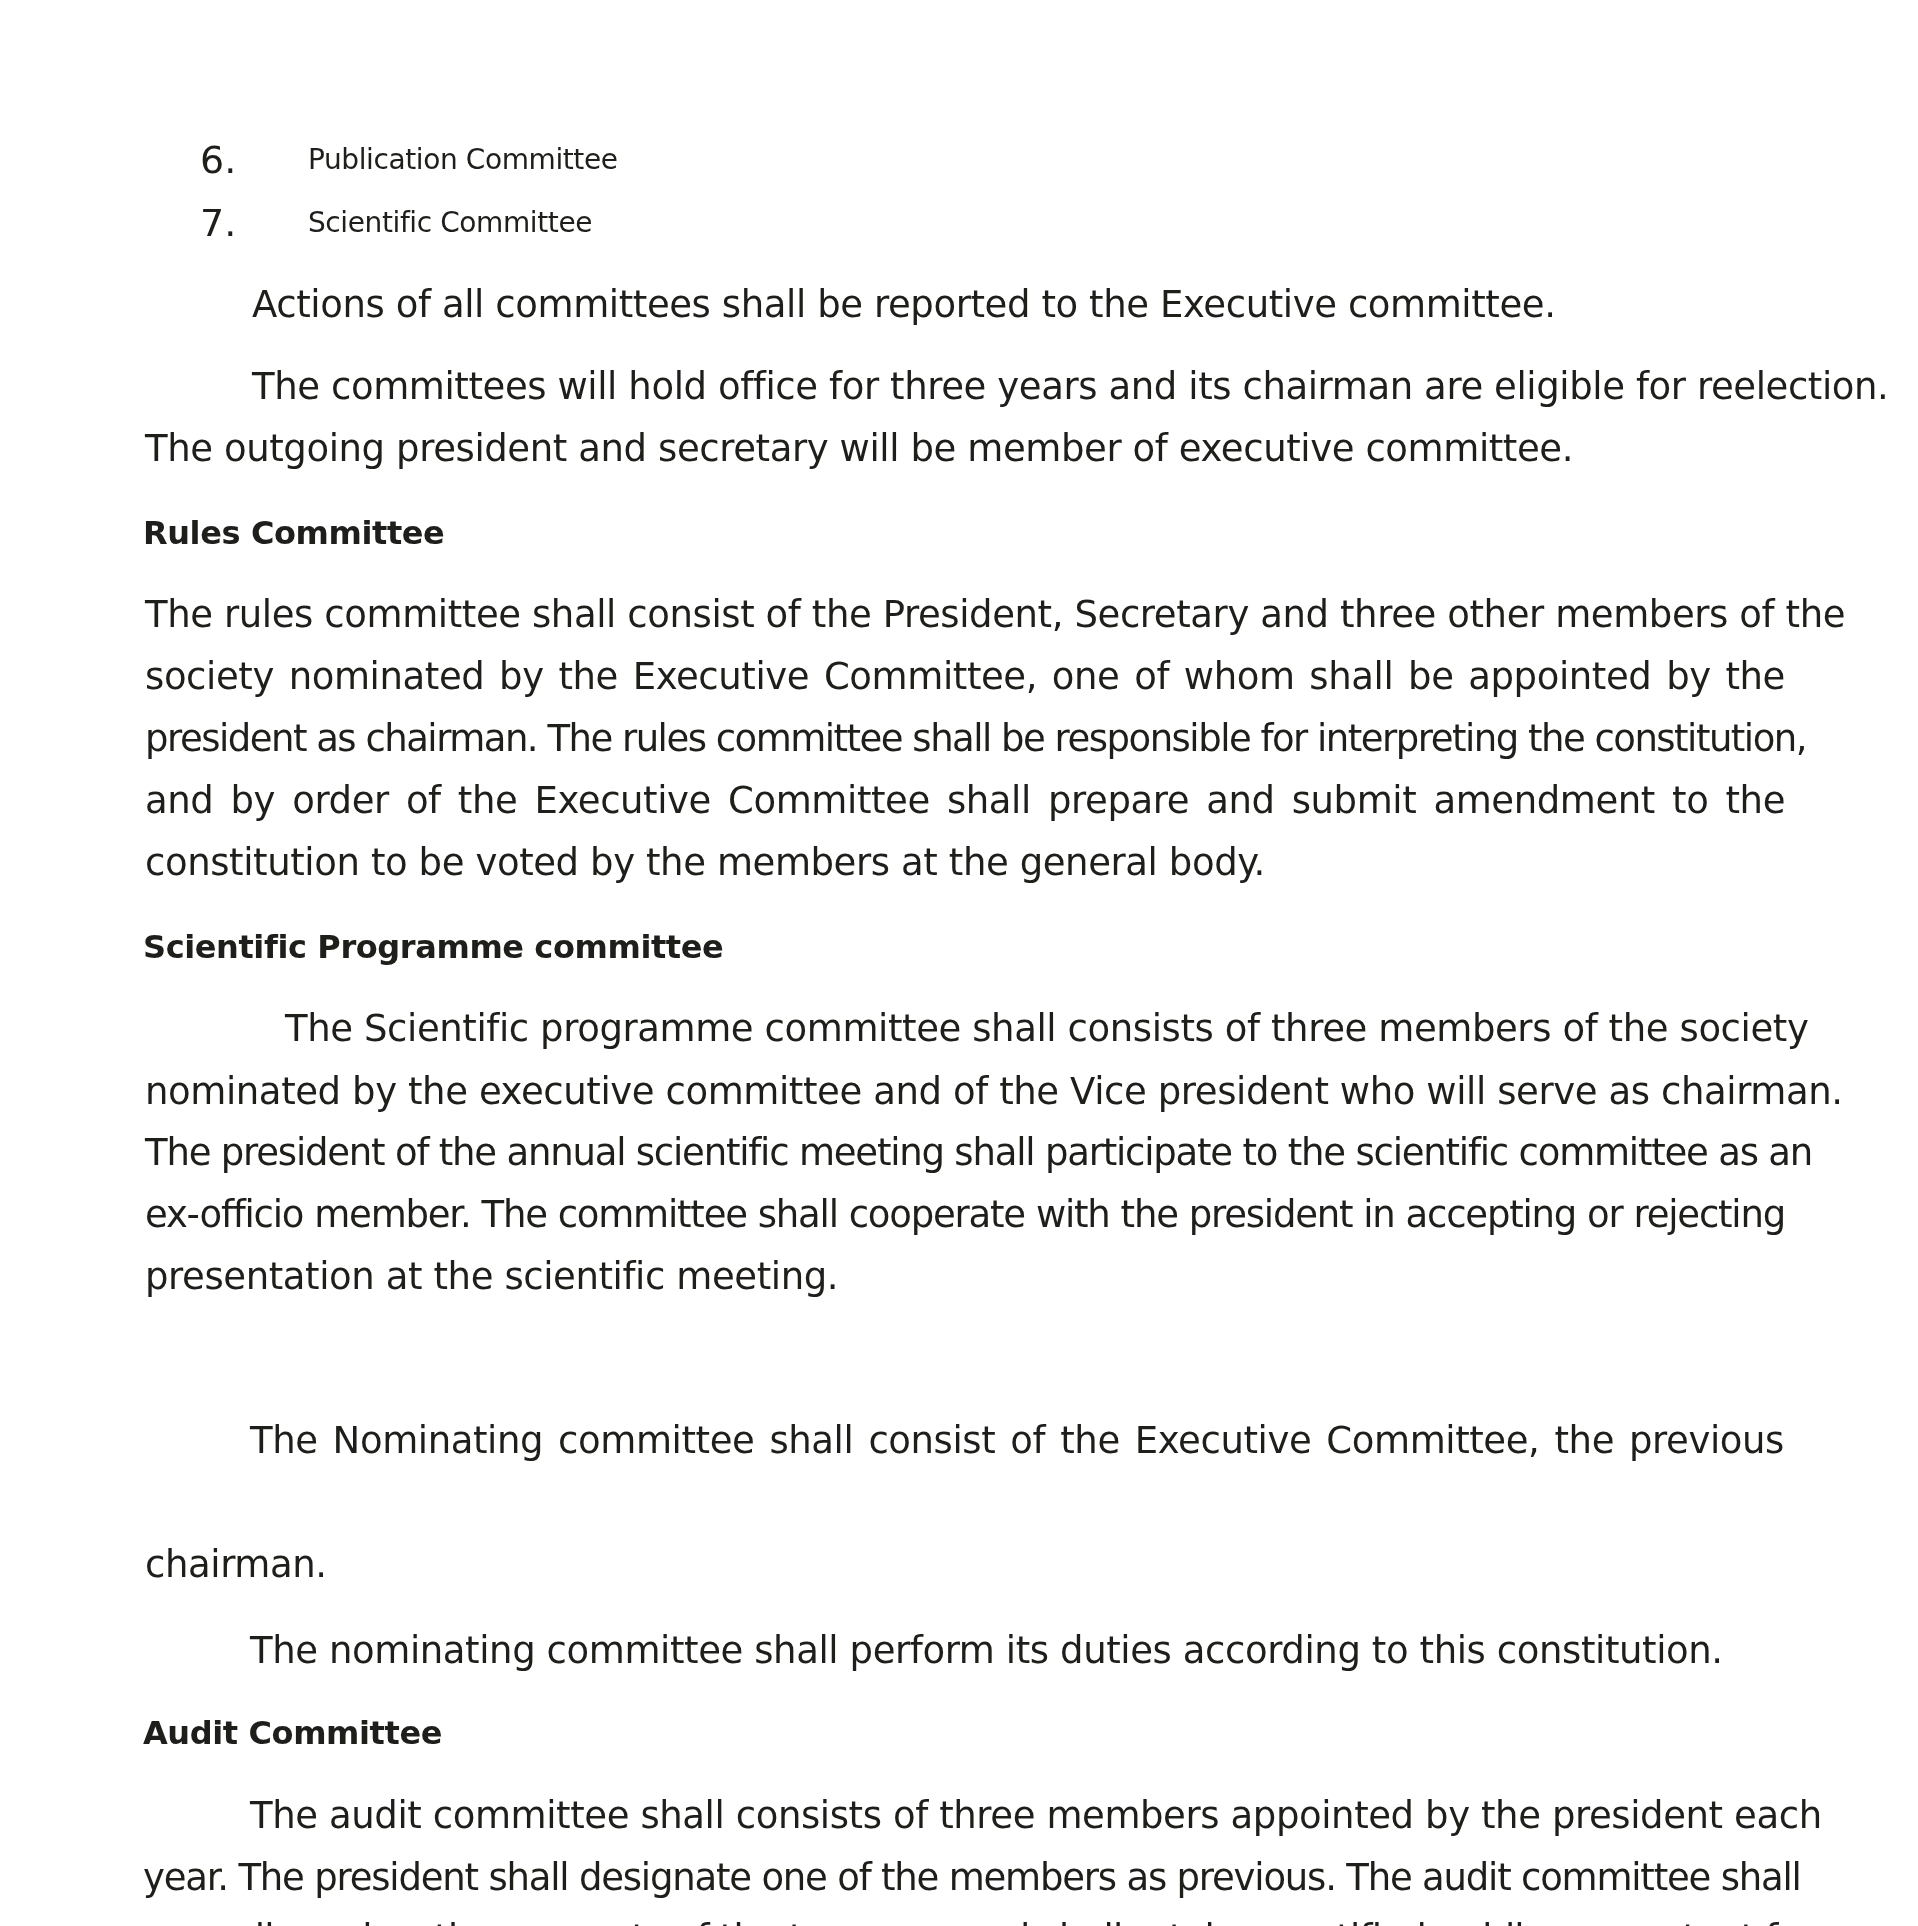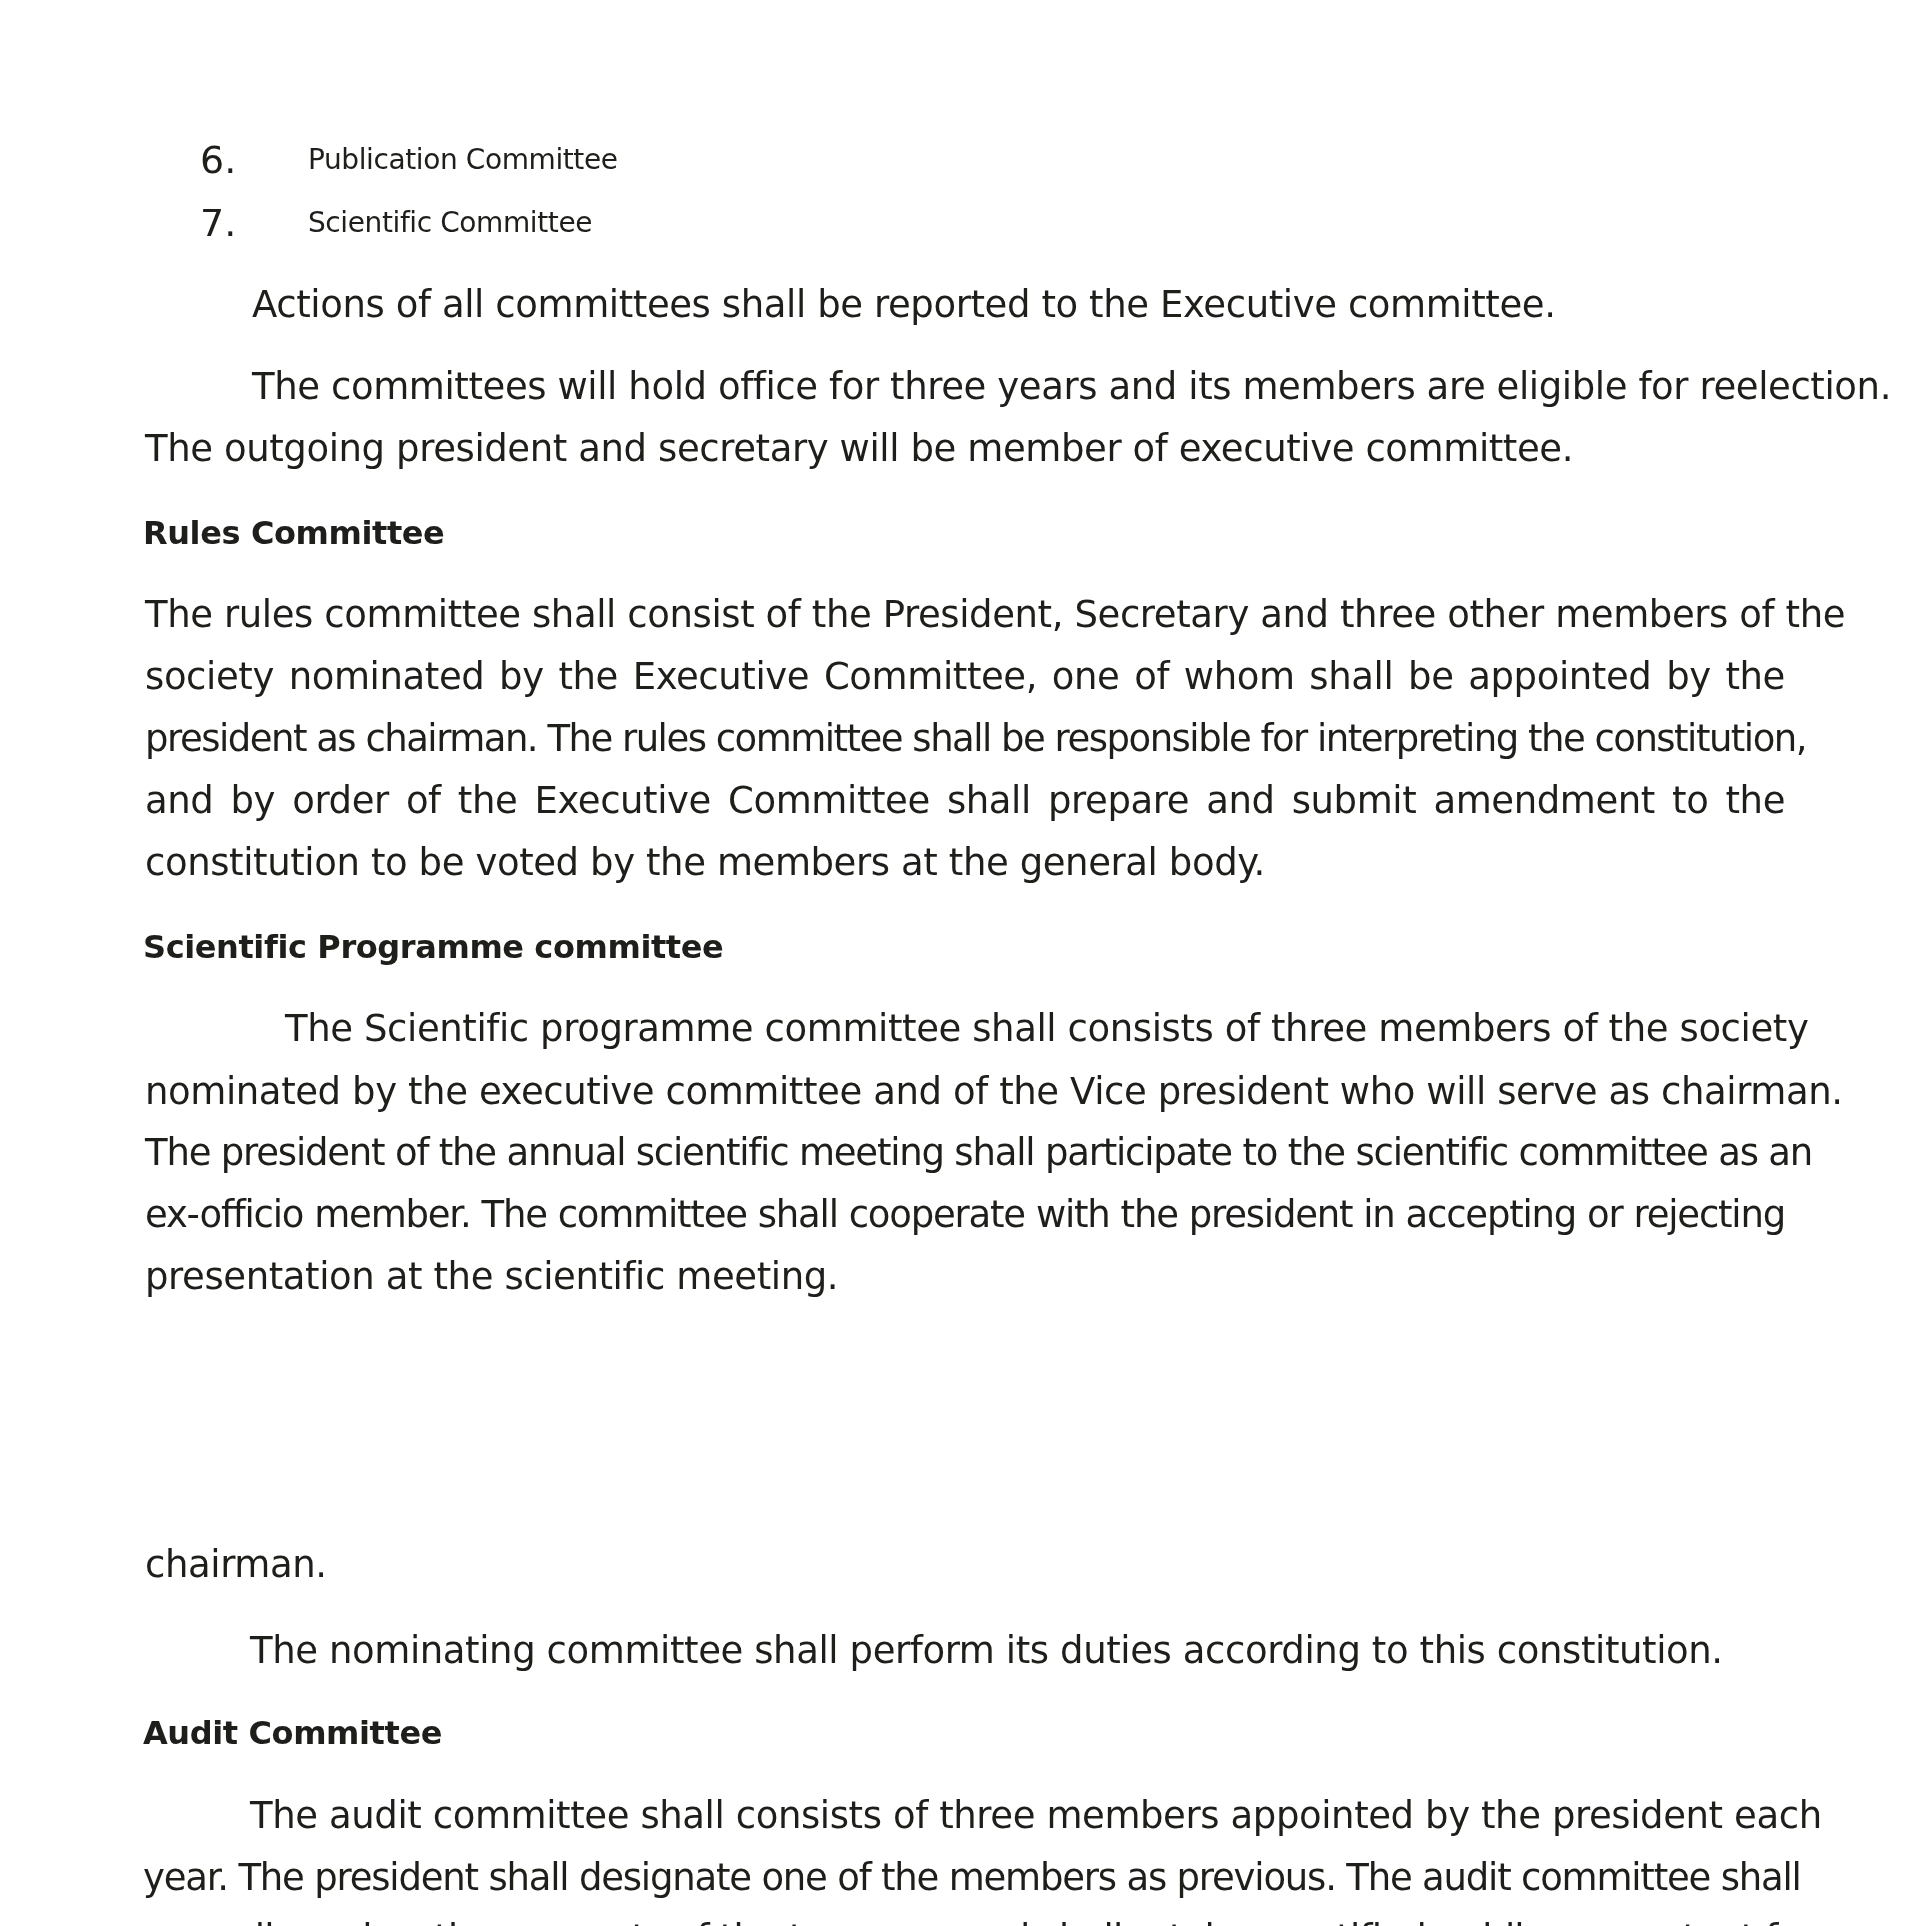--- a/index.html
+++ b/index.html
@@ -18,37 +18,38 @@
 <body>
 
 <div class="page">
 
   <div class="list-num" style="top:137px">6.</div>
   <div class="list-text" style="top:137px">Publication Committee</div>
   <div class="list-num" style="top:200px">7.</div>
   <div class="list-text" style="top:200px">Scientific Committee</div>
 
   <div class="line" style="left:252px;top:282px;width:auto">Actions of all committees shall be reported to the Executive committee.</div>
-  <div class="line just" style="left:252px;width:1532px;top:364px">The committees will hold office for three years and its members are eligible for reelection.</div>
+  <div class="line just" style="left:252px;width:1532px;top:364px">The committees will hold office for three years and its chairman are eligible for reelection.</div>
   <div class="line" style="top:426px;width:auto">The outgoing president and secretary will be member of executive committee.</div>
 
   <div class="heading" style="top:510px">Rules  Committee</div>
   <div class="line just" style="top:592px">The rules committee shall consist of the President, Secretary and three other members of the</div>
   <div class="line just" style="top:654px">society nominated by the Executive Committee, one of whom shall be appointed by the</div>
   <div class="line just" style="top:716px;letter-spacing:-1.5px">president as chairman.  The rules committee shall be responsible for interpreting the constitution,</div>
   <div class="line just" style="top:778px">and by order of the Executive Committee shall prepare and submit amendment to the</div>
   <div class="line" style="top:840px;width:auto">constitution to be voted by the members at the general body.</div>
 
   <div class="heading" style="top:924px">Scientific Programme committee</div>
   <div class="line just" style="left:285px;width:1500px;top:1006px">The Scientific programme committee shall consists of three members of the society</div>
   <div class="line just" style="top:1069px">nominated by the executive committee and of the Vice president who will serve as chairman.</div>
   <div class="line just" style="top:1130px;letter-spacing:-1.2px">The president of the annual scientific meeting shall participate to the scientific committee as an</div>
   <div class="line just" style="top:1192px;letter-spacing:-1.2px">ex-officio member.  The committee shall cooperate with the president in accepting or rejecting</div>
   <div class="line" style="top:1254px;width:auto">presentation at the scientific meeting.</div>
 
+  <div class="line just" style="left:250px;width:1534px;top:1418px">The Nominating committee shall consist of the Executive Committee, the previous</div>
   <div class="line" style="top:1542px;width:auto">chairman.</div>
   <div class="line" style="left:250px;top:1628px;width:auto">The nominating committee shall perform its duties according to this constitution.</div>
 
   <div class="heading" style="top:1710px">Audit Committee</div>
   <div class="line just" style="left:250px;width:1531px;top:1793px">The audit committee shall consists of three members appointed by the president each</div>
   <div class="line just" style="left:143px;width:1638px;top:1855px;letter-spacing:-1.2px">year. The president shall designate one of the members as previous. The audit committee shall</div>
   <div class="line just" style="left:143px;width:1638px;top:1916px;letter-spacing:-0.8px">annually review the accounts of the treasurer and shall retain a certified public accountant for</div>
 
 </div>
 

